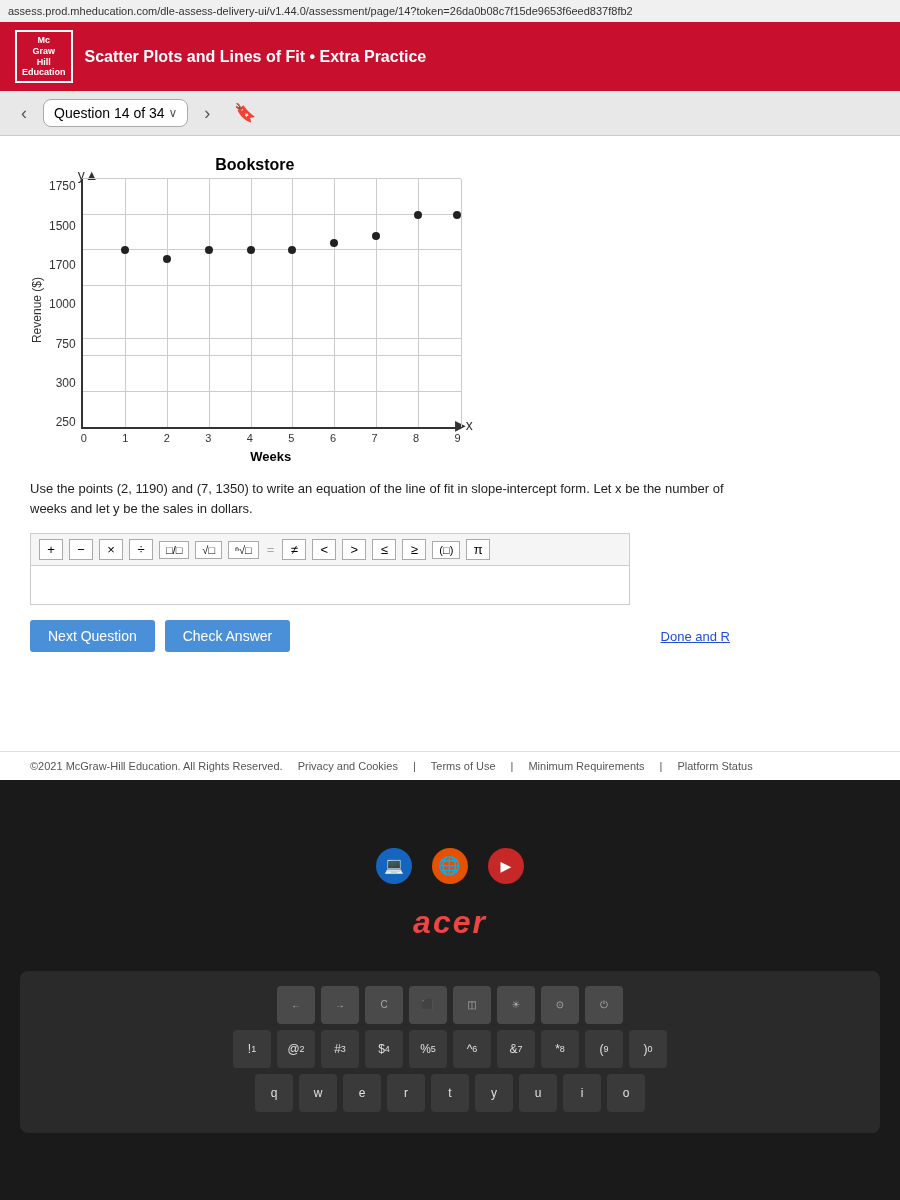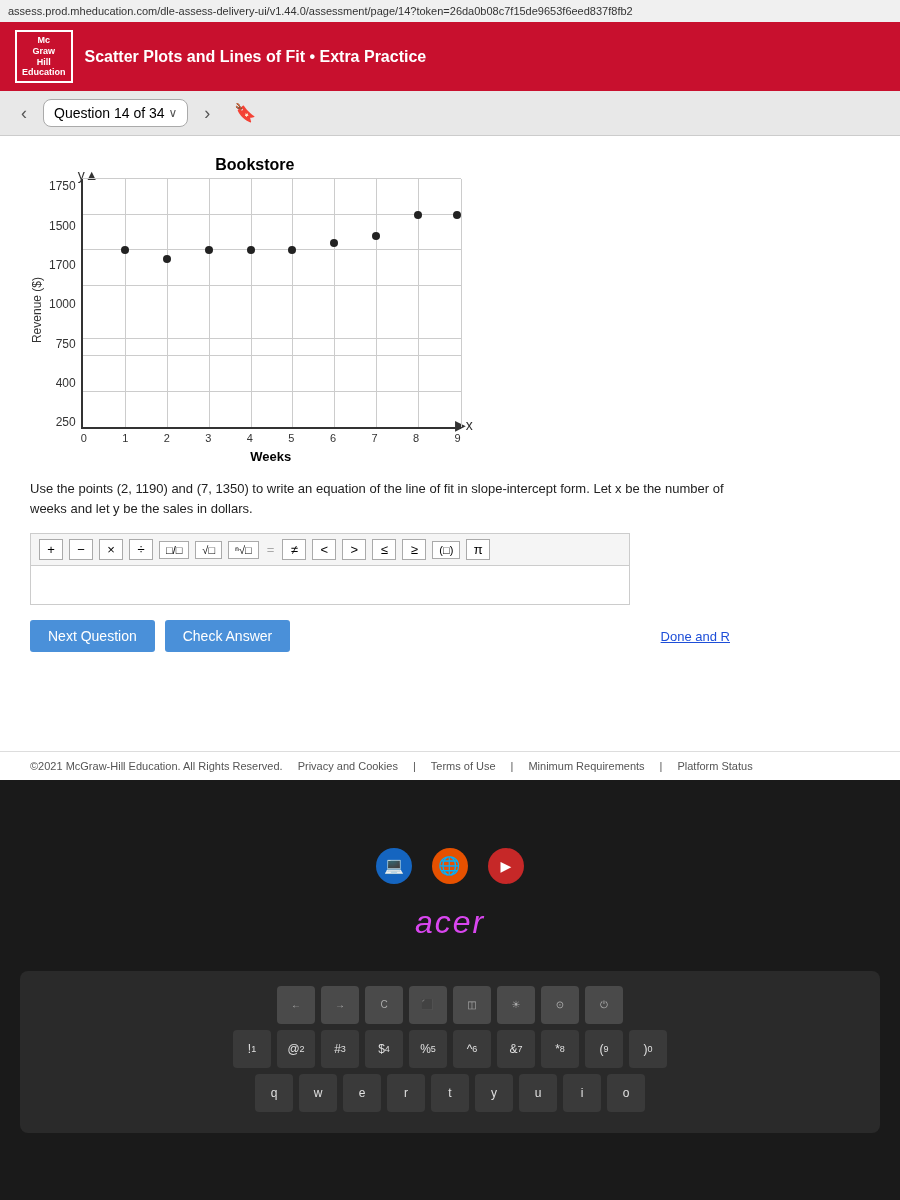--- a/index.html
+++ b/index.html
@@ -324,24 +324,24 @@
       width: 36px;
       height: 36px;
       border-radius: 50%;
       display: flex;
       align-items: center;
       justify-content: center;
       font-size: 18px;
       cursor: pointer;
     }
     .acer-logo {
-      color: #d946ef;
+      color: #ef4444;
       font-size: 32px;
       font-style: italic;
-      font-weight: normal;
+      font-weight: bold;
       letter-spacing: 2px;
       margin-bottom: 30px;
     }
     
     .keyboard {
       background: #2a2a2a;
       border-radius: 8px;
       padding: 15px 20px;
       width: 860px;
     }
@@ -408,21 +408,21 @@
       <div class="y-axis-label">Revenue ($)</div>
       <div class="chart-inner">
         <div class="chart-title">Bookstore</div>
         <div class="chart-grid-area">
           <div class="y-labels">
             <span>1750</span>
             <span>1500</span>
             <span>1700</span>
             <span>1000</span>
             <span>750</span>
-            <span>400</span>
+            <span>300</span>
             <span>250</span>
           </div>
           <div style="display:flex;flex-direction:column;">
             <div class="chart-grid">
 
               <span class="y-arrow">y▲</span>
 
               <span class="x-arrow">▶x</span>
 
               <div class="grid-line-h" style="bottom:35.7%"></div>

